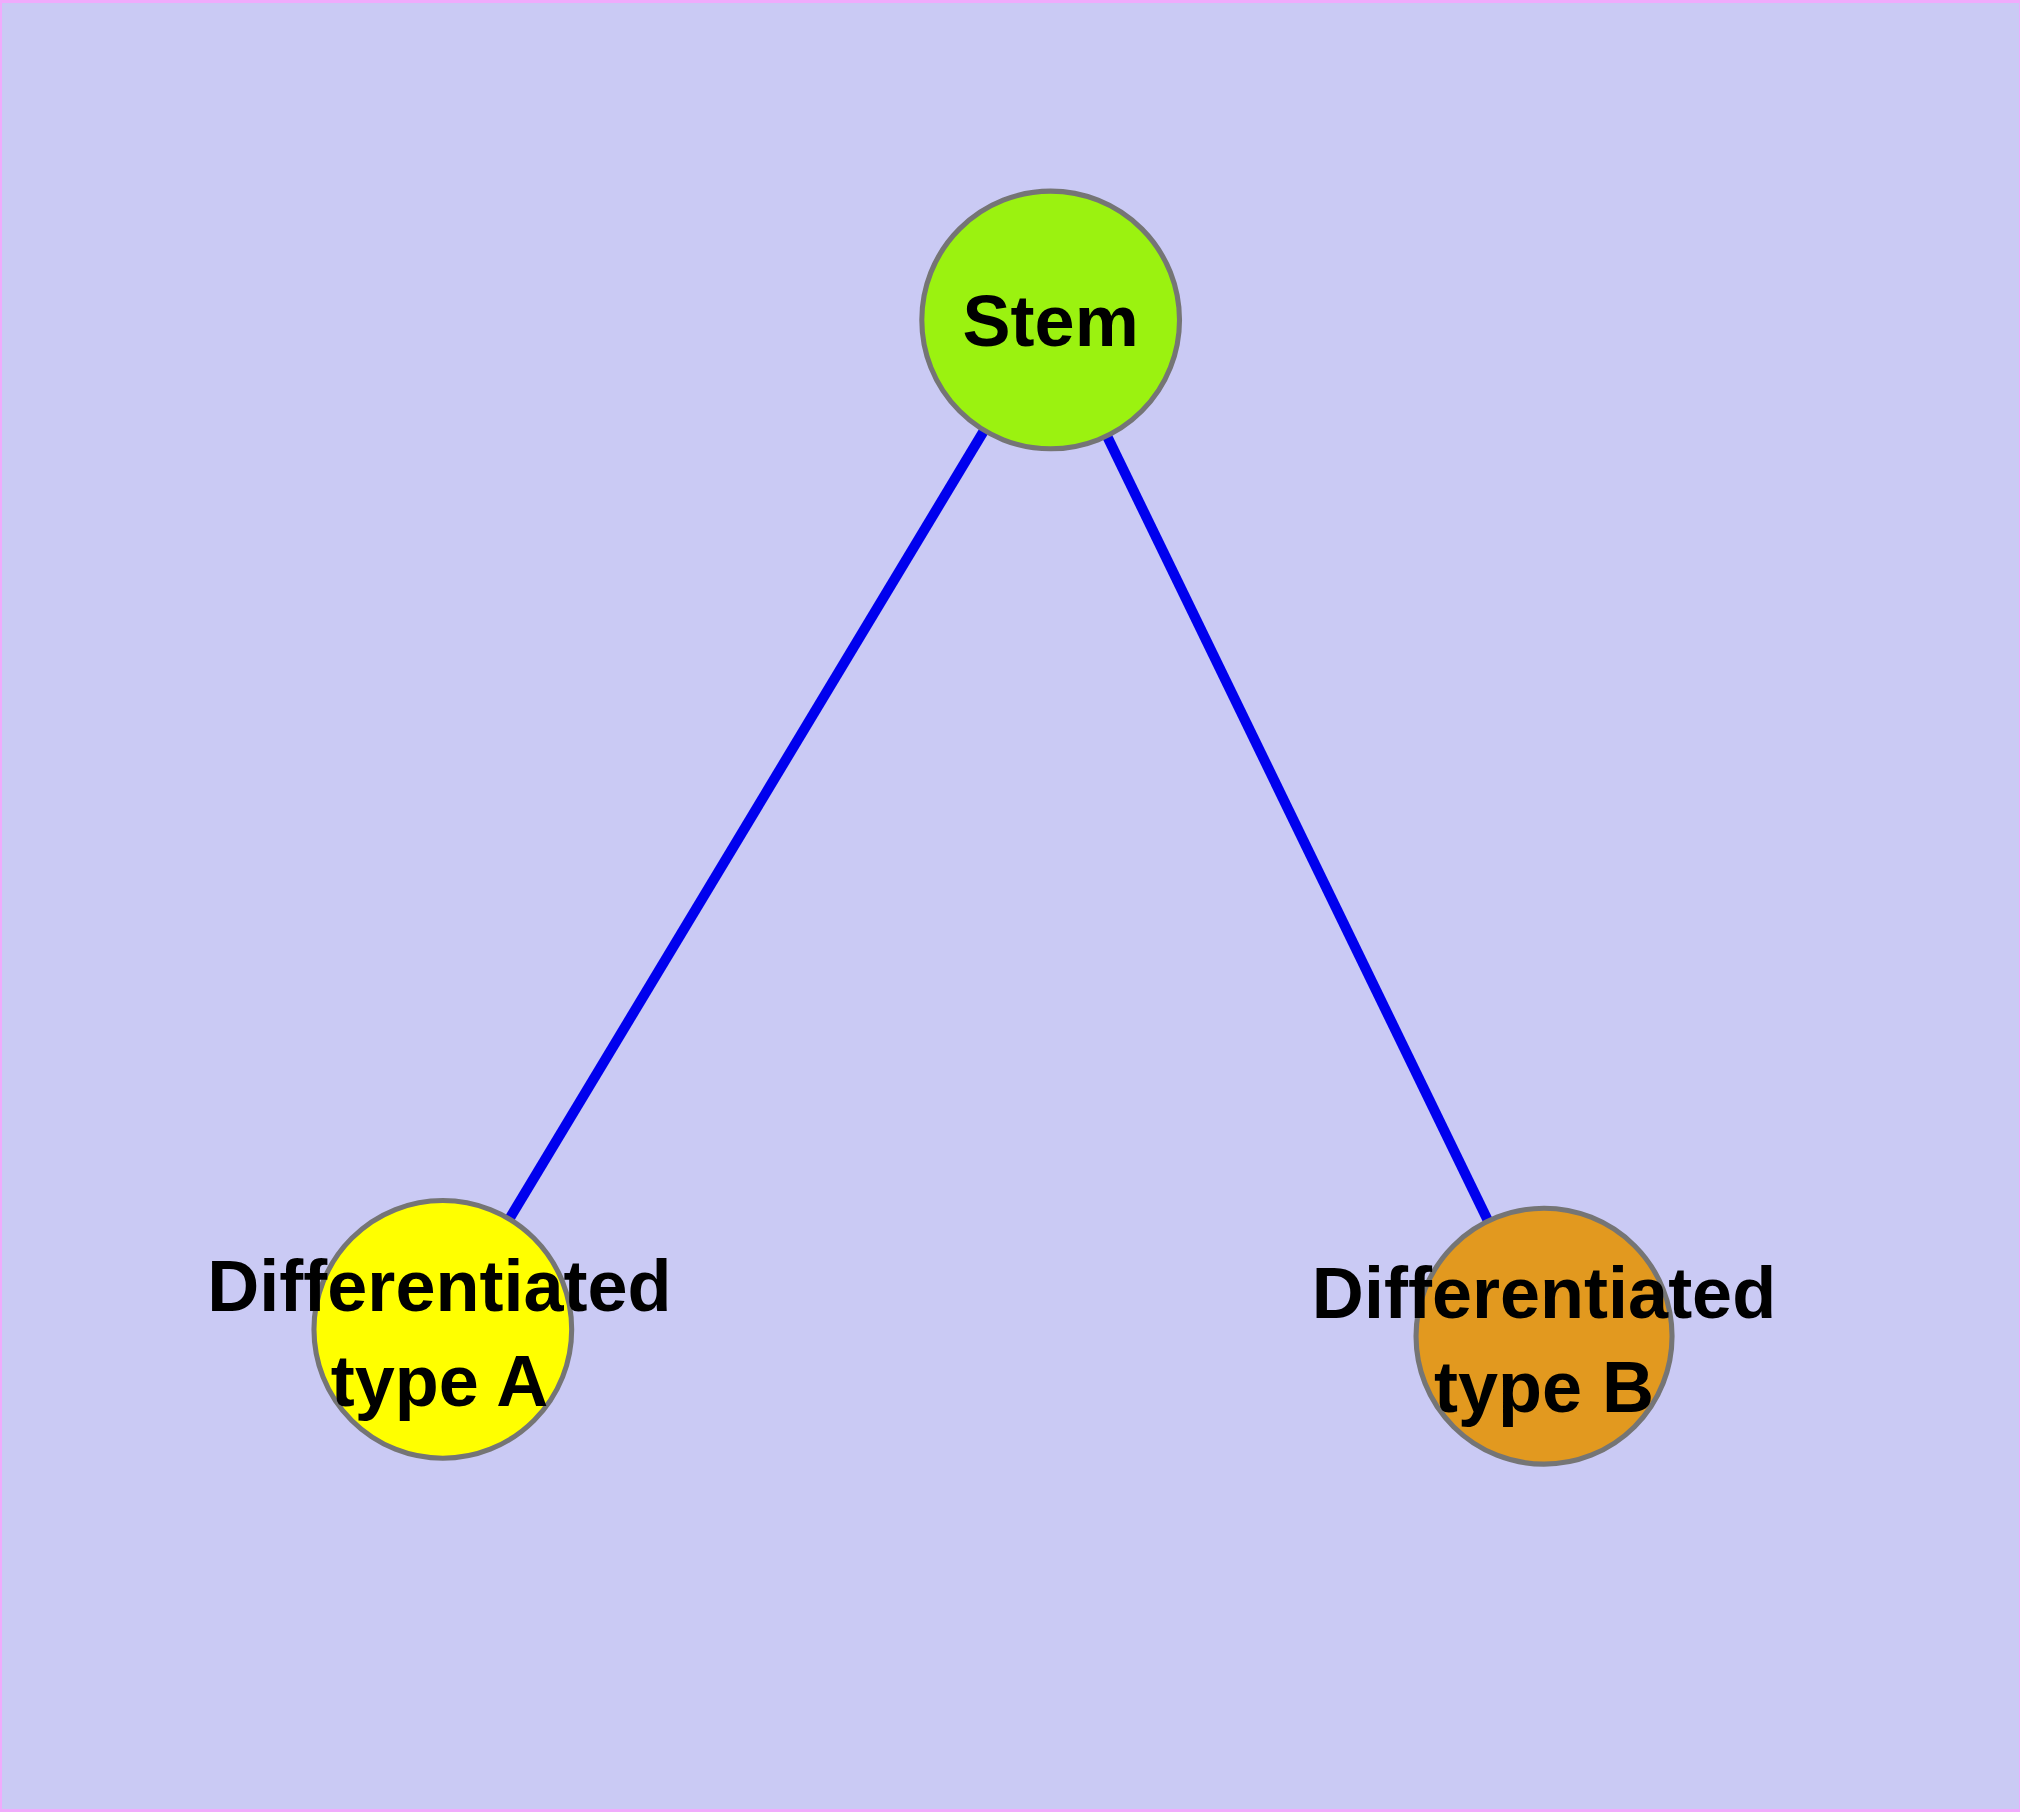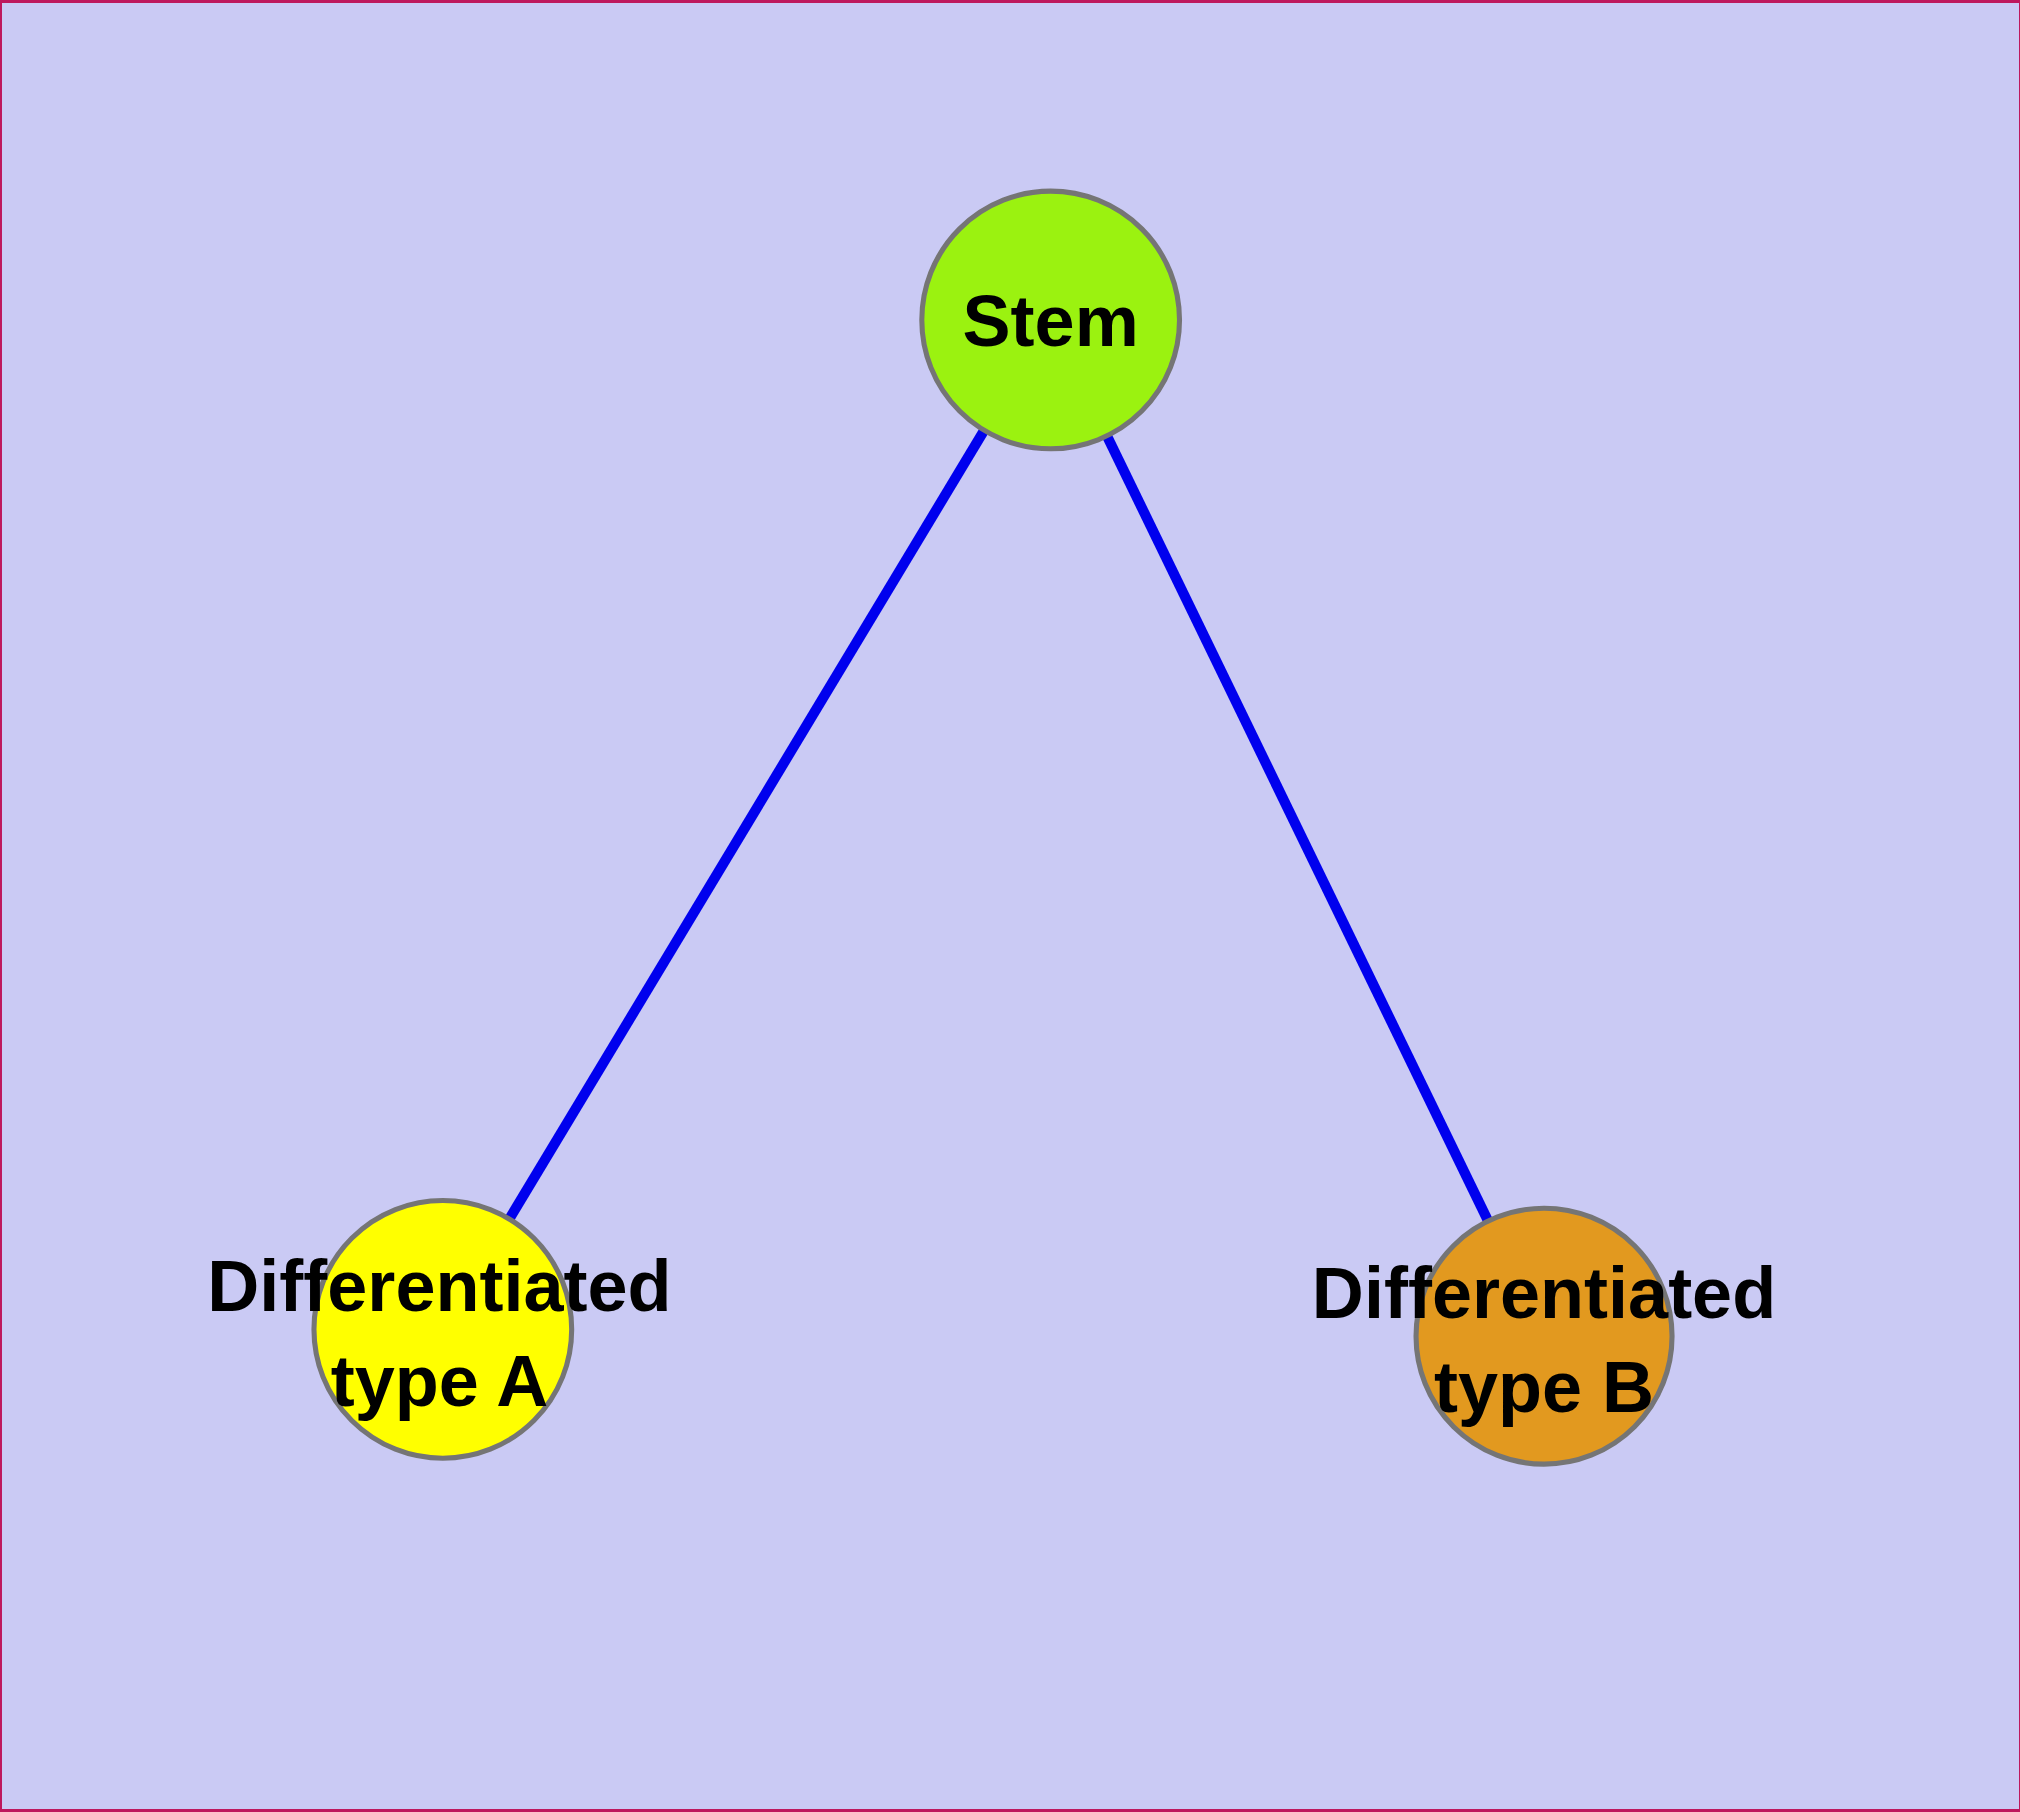--- a/index.html
+++ b/index.html
@@ -5,21 +5,21 @@
   html, body {
     margin: 0;
     padding: 0;
     background: #ffffff;
     font-family: "Liberation Sans", sans-serif;
   }
   .page {
     position: relative;
     width: 2021px;
     height: 1812px;
-    background: #be185d;
+    background: #f0abfc;
     overflow: hidden;
   }
   .canvas {
     position: absolute;
     top: 2.5px;
     left: 1.7px;
     right: 1.7px;
     bottom: 3.4px;
   }
   .canvas svg {

